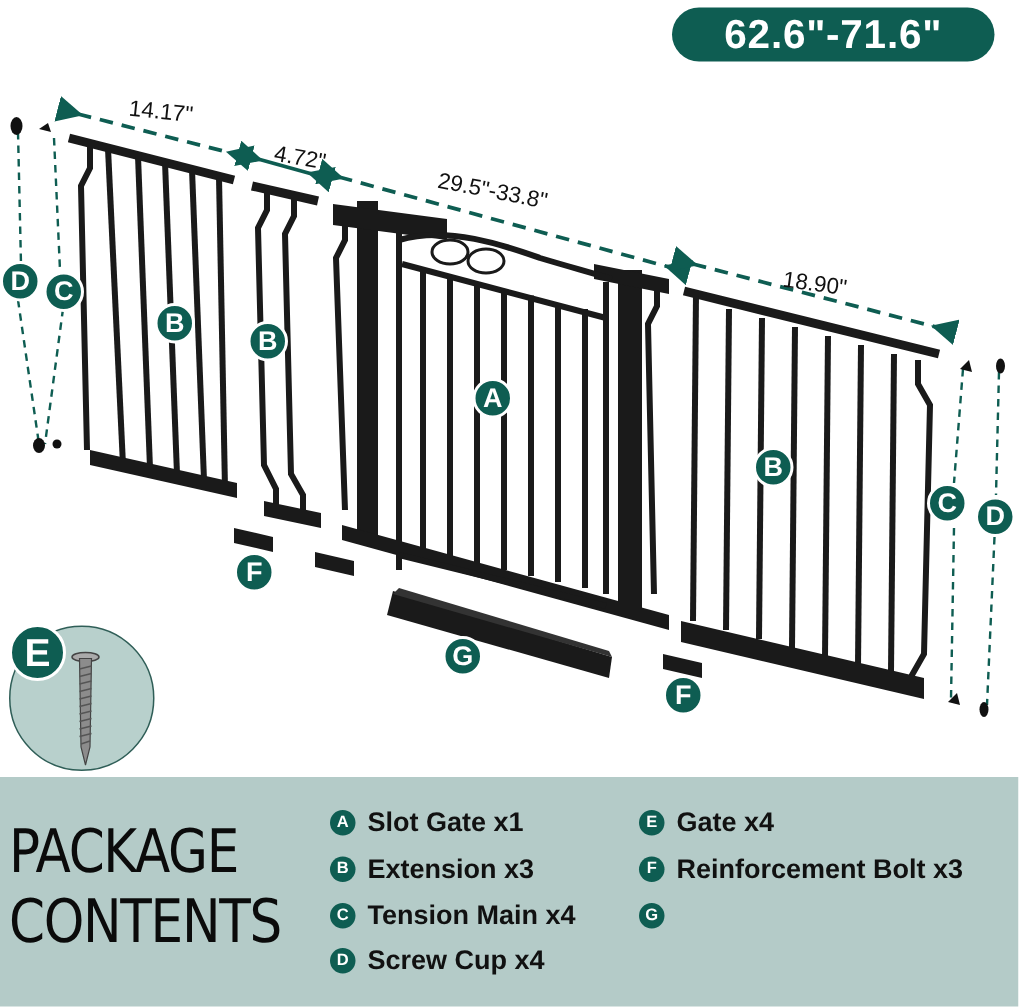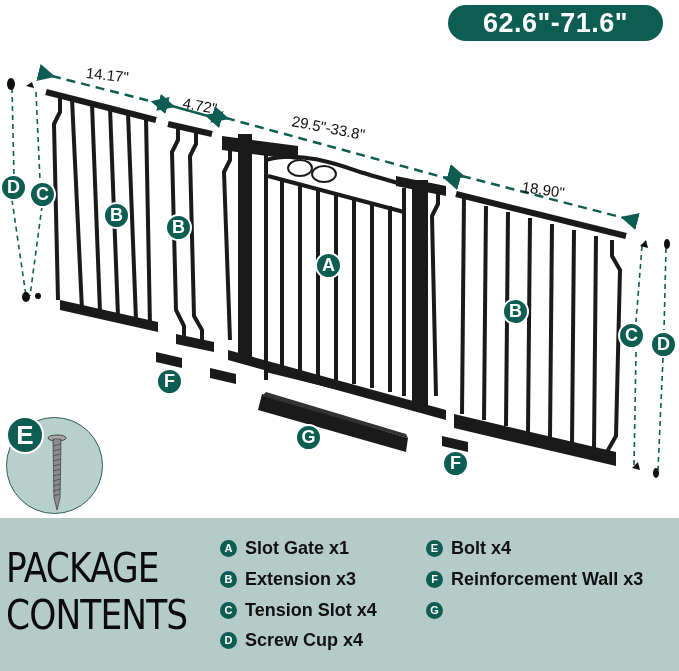--- a/index.html
+++ b/index.html
@@ -249,30 +249,30 @@
   <div class="item" style="left:220px; top:18px;">
     <span class="dot">A</span>
     <span>Slot Gate x1</span>
   </div>
   <div class="item" style="left:220px; top:49px;">
     <span class="dot">B</span>
     <span>Extension x3</span>
   </div>
   <div class="item" style="left:220px; top:80px;">
     <span class="dot">C</span>
-    <span>Tension Slot x4</span>
+    <span>Tension Main x4</span>
   </div>
   <div class="item" style="left:220px; top:110px;">
     <span class="dot">D</span>
     <span>Screw Cup x4</span>
   </div>
   <div class="item" style="left:426px; top:18px;">
     <span class="dot">E</span>
-    <span>Bolt x4</span>
+    <span>Gate x4</span>
   </div>
   <div class="item" style="left:426px; top:49px;">
     <span class="dot">F</span>
-    <span>Reinforcement Wall x3</span>
+    <span>Reinforcement Bolt x3</span>
   </div>
   <div class="item" style="left:426px; top:80px;">
     <span class="dot">G</span>
   </div>
 </div>
 
 </body></html>

